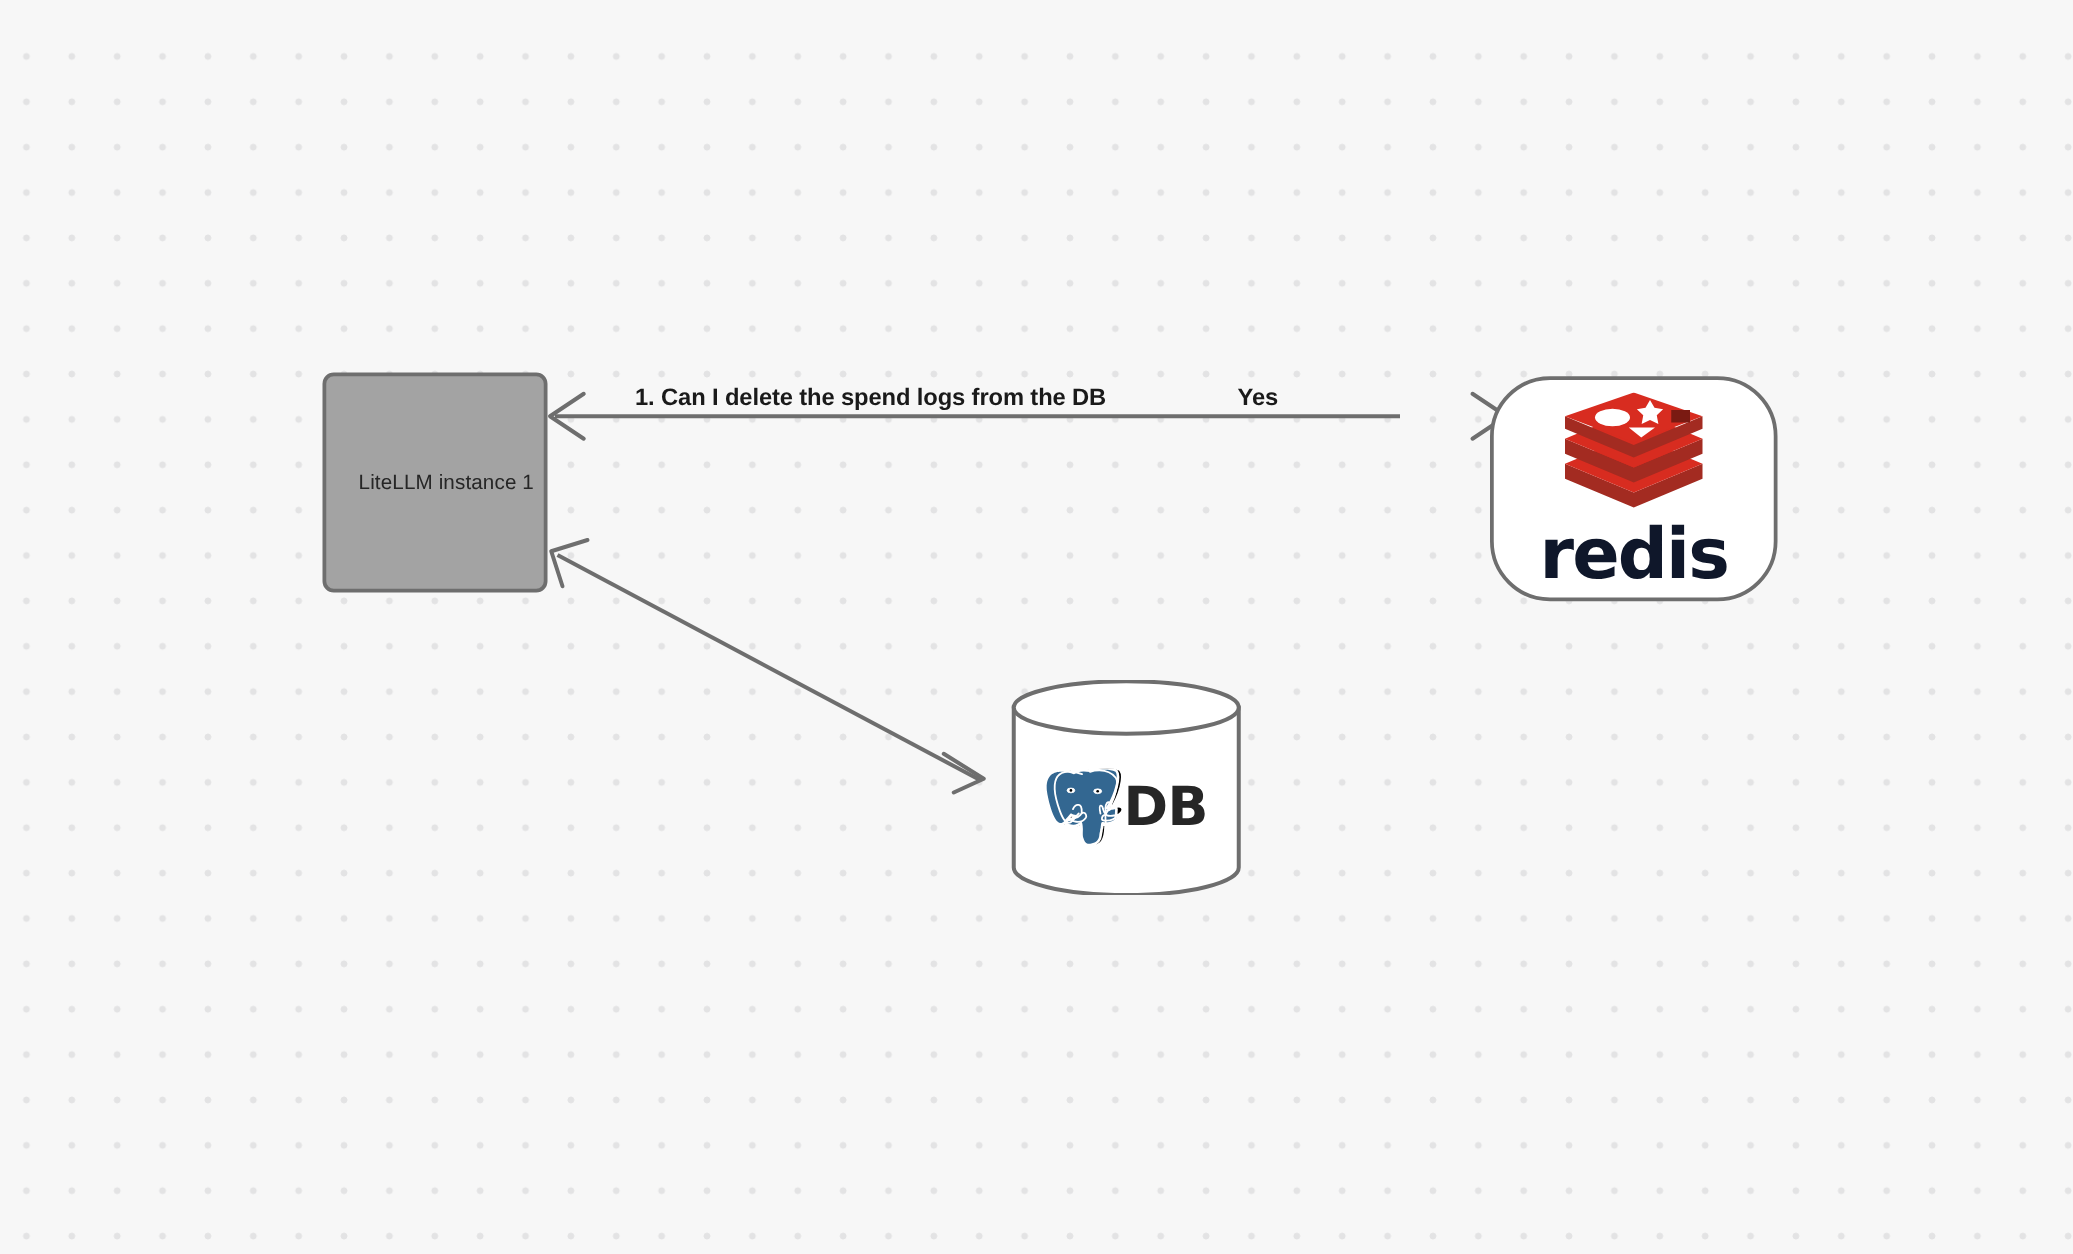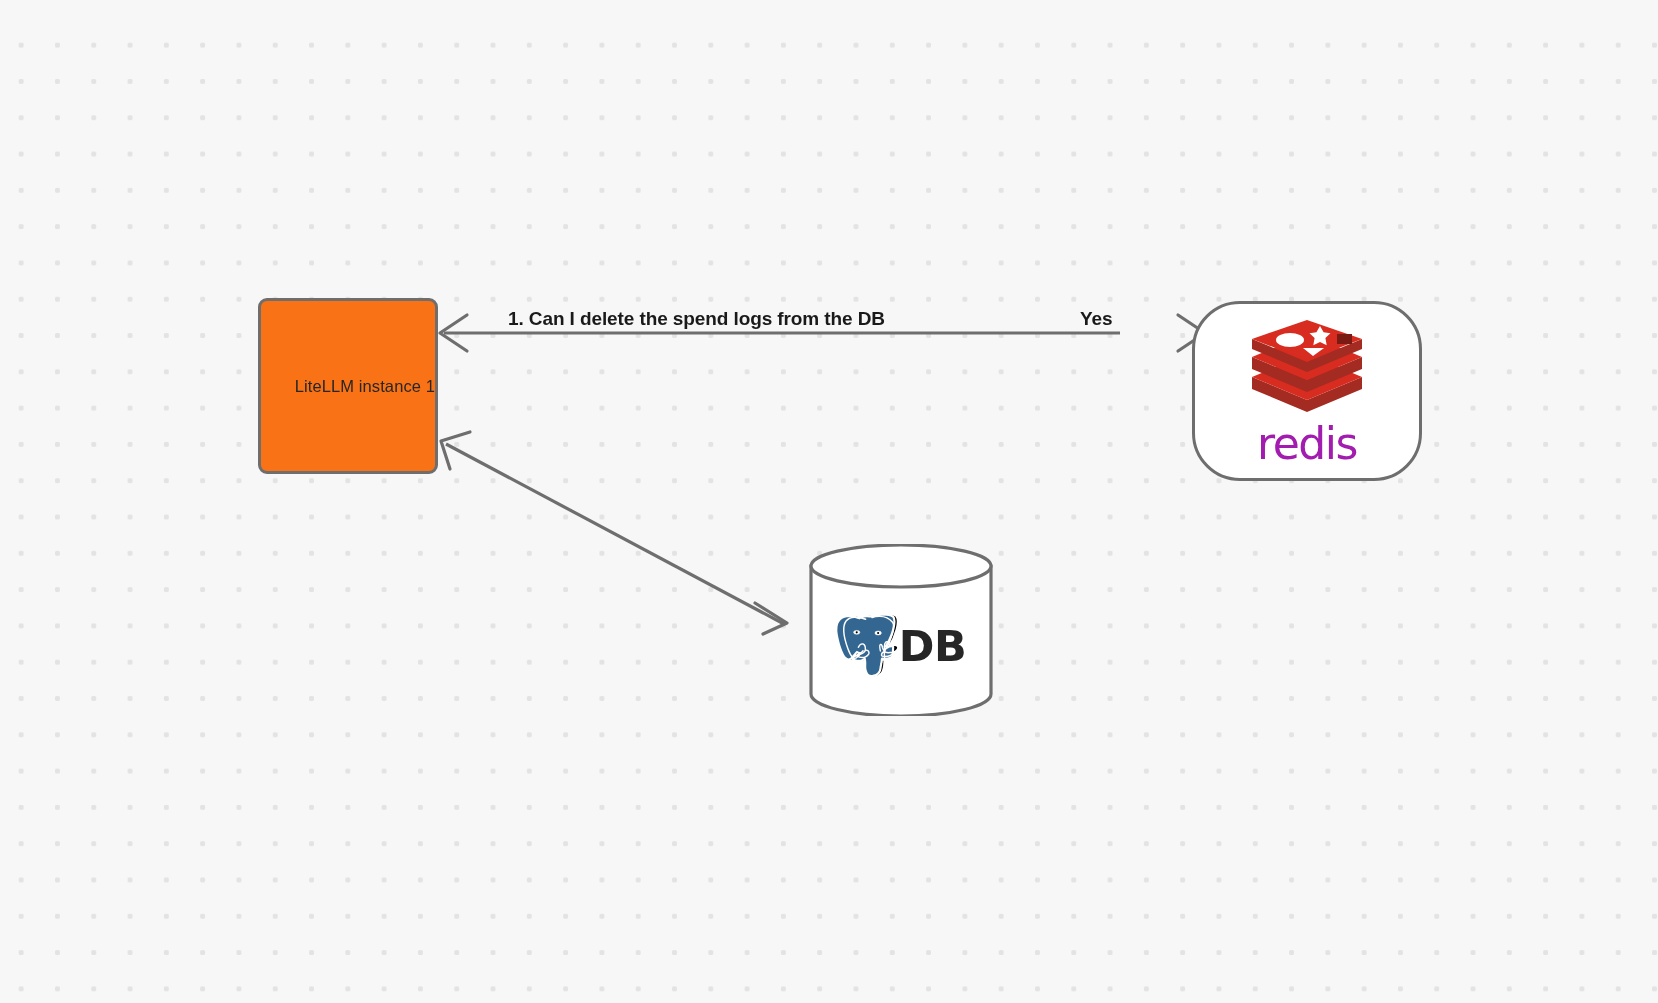--- a/index.html
+++ b/index.html
@@ -34,26 +34,26 @@
     background-position: 3px 7px;
   }
 
   
   .node {
     position: absolute;
     box-sizing: border-box;
   }
 
   .instance-box {
-    background: #f97316;
+    background: #a3a3a3;
     border: 3px solid #6e6e6e;
     border-radius: 9px;
     display: flex;
     align-items: center;
-    justify-content: flex-end;
+    justify-content: center;
   }
   .instance-label {
     font-size: 16.5px;
     color: #262626;
     padding-left: 18px;
     letter-spacing: 0.1px;
     white-space: nowrap;
   }
 
   
@@ -68,23 +68,23 @@
   }
   .redis-logo-wrap {
     display: flex;
     flex-direction: column;
     align-items: center;
     justify-content: center;
     transform: translateY(2px);
   }
   .redis-wordmark {
     font-family: "DejaVu Sans", sans-serif;
-    font-size: 44px;
-    font-weight: 400;
-    color: #a21caf;
+    font-size: 56px;
+    font-weight: 700;
+    color: #0f172a;
     letter-spacing: -1.5px;
     line-height: 1;
     margin-top: 4px;
   }
 
   
   .db-cyl {
     position: absolute;
   }
   .db-inner {
@@ -149,21 +149,21 @@
 
     <g>
       <line x1="446" y1="424" x2="784" y2="604" stroke="#6e6e6e" stroke-width="3.2" stroke-linecap="butt"></line>
       <polyline points="470,412 441,421 450,449" fill="none" stroke="#6e6e6e" stroke-width="3.2" stroke-linecap="round" stroke-linejoin="round"></polyline>
       <polyline points="755,583 787,603 763,614" fill="none" stroke="#6e6e6e" stroke-width="3.2" stroke-linecap="round" stroke-linejoin="round"></polyline>
     </g>
   </svg>
 
   <div class="edge-label" style="left:508px; top:288px;">1.  Can I delete the spend logs from the DB</div>
 
-  <div class="edge-label" style="left:1080px; top:288px;">Yes</div>
+  <div class="edge-label" style="left:990px; top:288px;">Yes</div>
 
 
   <div class="node instance-box" style="left:258px; top:278px; width:180px; height:176px;">
     <span class="instance-label">LiteLLM instance 1</span>
   </div>
 
 
 
   <div class="node redis-box" style="left:1192px; top:281px; width:230px; height:180px;">
     <div class="redis-logo-wrap">

